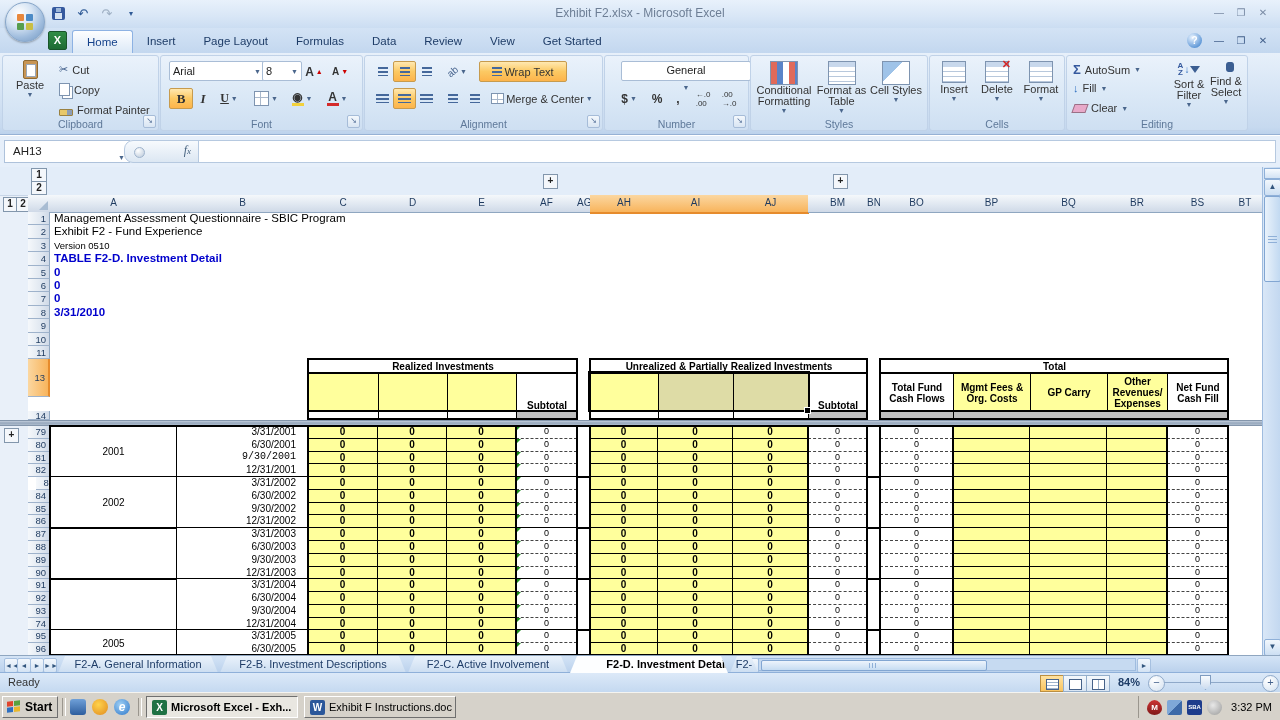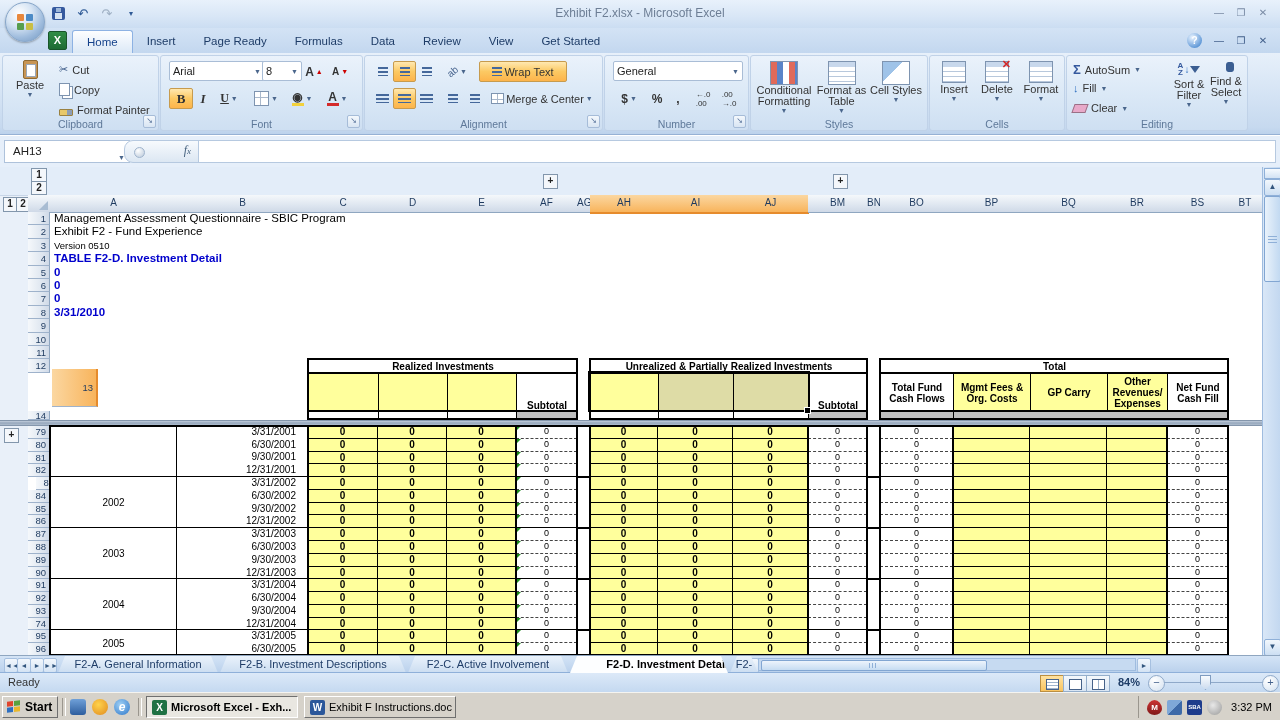--- a/index.html
+++ b/index.html
@@ -155,21 +155,21 @@
   <div class="qbtn" style="font-size:8px;">▾</div>
 </div>
 
 <div class="tabrow">
   <div class="abs" style="left:48px;top:3px;">
       <div class="xl-ico">X</div>
     </div>
   <div class="rtabs" id="rtabs">
       <div class="rtab active">Home</div>
       <div class="rtab">Insert</div>
-      <div class="rtab">Page Ready</div>
+      <div class="rtab">Page Layout</div>
       <div class="rtab">Formulas</div>
       <div class="rtab">Data</div>
       <div class="rtab">Review</div>
       <div class="rtab">View</div>
       <div class="rtab">Get Started</div>
     </div>
   <div class="abs" style="right:78px;top:5px;width:15px;height:15px;border-radius:50%;background:radial-gradient(circle at 35% 30%,#EAF4FF,#2E77C9);color:#fff;font-size:10px;font-weight:bold;text-align:center;line-height:15px;">?</div>
   <div class="winbtn" style="right:52px;top:5px;color:#44618C;">—</div>
   <div class="winbtn" style="right:30px;top:5px;color:#44618C;">❐</div>
   <div class="winbtn" style="right:8px;top:5px;color:#44618C;">✕</div>
@@ -278,21 +278,21 @@
     <div class="tbtn" style="left:122px;top:32px;width:108px;font-size:11px;">
         <span class="grid-ico" style="width:11px;height:9px;"></span>
         <span>Merge &amp; Center</span>
         <span class="dd">▼</span>
       </div>
     <div class="glabel">Alignment</div>
     <div class="launcher">↘</div>
   </div>
 
   <div class="grp" style="left:604px;width:143px;">
-    <div class="combo" style="left:8px;top:5px;width:122px;">
+    <div class="combo" style="left:16px;top:5px;width:122px;flex-direction:column;">
         <span>General</span>
         <span class="dd">▼</span>
       </div>
     <div class="tbtn" style="left:8px;top:32px;width:30px;">
         <span style="font-weight:bold;">$</span>
         <span class="dd">▼</span>
       </div>
     <div class="tbtn" style="left:41px;top:32px;width:20px;">
         <span style="font-weight:bold;">%</span>
       </div>
@@ -426,21 +426,21 @@
     <div class="rowhdr" style="left: 28px; top: 71.8px; width: 22px; height: 13.4px; position: absolute; line-height: 13.4px;">3</div>
     <div class="rowhdr" style="left: 28px; top: 85.2px; width: 22px; height: 13.4px; position: absolute; line-height: 13.4px;">4</div>
     <div class="rowhdr" style="left: 28px; top: 98.6px; width: 22px; height: 13.4px; position: absolute; line-height: 13.4px;">5</div>
     <div class="rowhdr" style="left: 28px; top: 112px; width: 22px; height: 13.4px; position: absolute; line-height: 13.4px;">6</div>
     <div class="rowhdr" style="left: 28px; top: 125.4px; width: 22px; height: 13.4px; position: absolute; line-height: 13.4px;">7</div>
     <div class="rowhdr" style="left: 28px; top: 138.8px; width: 22px; height: 13.4px; position: absolute; line-height: 13.4px;">8</div>
     <div class="rowhdr" style="left: 28px; top: 152.2px; width: 22px; height: 13.4px; position: absolute; line-height: 13.4px;">9</div>
     <div class="rowhdr" style="left: 28px; top: 165.6px; width: 22px; height: 13.4px; position: absolute; line-height: 13.4px;">10</div>
     <div class="rowhdr" style="left: 28px; top: 179px; width: 22px; height: 13.4px; position: absolute; line-height: 13.4px;">11</div>
     <div class="rowhdr" style="left: 28px; top: 192.4px; width: 22px; height: 13.6px; position: absolute; line-height: 13.6px;">12</div>
-    <div class="rowhdr sel" style="left: 28px; top: 202px; width: 46px; height: 38px; position: absolute; line-height: 38px; margin-left: 24px;">13</div>
+    <div class="rowhdr sel" style="left: 28px; top: 192px; width: 22px; height: 38px; position: absolute; line-height: 38px;">13</div>
     <div class="rowhdr" style="left: 28px; top: 244px; width: 22px; height: 9px; position: absolute; line-height: 9px;">14</div>
     <div class="doc b" style="left: 54px; top: 45px; height: 13.4px; position: absolute; line-height: 13.4px;">Management Assessment Questionnaire - SBIC Program</div>
     <div class="doc b" style="left: 54px; top: 58.4px; height: 13.4px; position: absolute; line-height: 13.4px;">Exhibit F2 - Fund Experience</div>
     <div class="doc" style="left: 54px; top: 71.8px; height: 13.4px; position: absolute; line-height: 13.4px; font-size: 9.5px;">Version 0510</div>
     <div class="doc blue" style="left: 54px; top: 85.2px; height: 13.4px; position: absolute; line-height: 13.4px;">TABLE F2-D.  Investment Detail</div>
     <div class="doc blue" style="left: 54px; top: 98.6px; height: 13.4px; position: absolute; line-height: 13.4px;">0</div>
     <div class="doc blue" style="left: 54px; top: 112px; height: 13.4px; position: absolute; line-height: 13.4px;">0</div>
     <div class="doc blue" style="left: 54px; top: 125.4px; height: 13.4px; position: absolute; line-height: 13.4px;">0</div>
     <div class="doc blue" style="left: 54px; top: 138.8px; height: 13.4px; position: absolute; line-height: 13.4px;">3/31/2010</div>
     <div class="thdr" style="left: 308px; top: 192px; width: 269px; height: 14px; position: absolute; background: rgb(255, 255, 255); border-left: 1px solid rgb(0, 0, 0); border-top: 1px solid rgb(0, 0, 0);">Realized Investments</div>
@@ -505,21 +505,21 @@
     <div class="cell cy" style="left: 590px; top: 271.78px; width: 68px; height: 12.78px; position: absolute; line-height: 11.78px;">0</div>
     <div class="cell cy" style="left: 658px; top: 271.78px; width: 75px; height: 12.78px; position: absolute; line-height: 11.78px;">0</div>
     <div class="cell cy" style="left: 733px; top: 271.78px; width: 75px; height: 12.78px; position: absolute; line-height: 11.78px;">0</div>
     <div class="cell cs" style="left: 808px; top: 271.78px; width: 59px; height: 12.78px; position: absolute; line-height: 11.78px;">0</div>
     <div class="cell cs" style="left: 880px; top: 271.78px; width: 73px; height: 12.78px; position: absolute; line-height: 11.78px;">0</div>
     <div class="cell cy" style="left: 953px; top: 271.78px; width: 77px; height: 12.78px; position: absolute; line-height: 11.78px;"></div>
     <div class="cell cy" style="left: 1030px; top: 271.78px; width: 77px; height: 12.78px; position: absolute; line-height: 11.78px;"></div>
     <div class="cell cy" style="left: 1107px; top: 271.78px; width: 60px; height: 12.78px; position: absolute; line-height: 11.78px;"></div>
     <div class="cell cs" style="left: 1167px; top: 271.78px; width: 61px; height: 12.78px; position: absolute; line-height: 11.78px;">0</div>
     <div class="rowhdr" style="left: 28px; top: 284.56px; width: 22px; height: 12.78px; position: absolute; line-height: 12.78px;">81</div>
-    <div class="dcell" style="left: 177px; top: 284px; width: 131px; height: 12.78px; position: absolute; line-height: 12.78px;">9/30/2001</div>
+    <div class="dcell" style="left: 177px; top: 284px; width: 131px; height: 12.78px; position: absolute; line-height: 12.78px; font-family: Liberation Mono, monospace;">9/30/2001</div>
     <div class="cell cy" style="left: 308px; top: 284.56px; width: 70px; height: 12.78px; position: absolute; line-height: 11.78px;">0</div>
     <div class="cell cy" style="left: 378px; top: 284.56px; width: 69px; height: 12.78px; position: absolute; line-height: 11.78px;">0</div>
     <div class="cell cy" style="left: 447px; top: 284.56px; width: 69px; height: 12.78px; position: absolute; line-height: 11.78px;">0</div>
     <div class="cell cs" style="left: 516px; top: 284.56px; width: 61px; height: 12.78px; position: absolute; line-height: 11.78px;">0<div class="tri"></div></div>
     <div class="cell cy" style="left: 590px; top: 284.56px; width: 68px; height: 12.78px; position: absolute; line-height: 11.78px;">0</div>
     <div class="cell cy" style="left: 658px; top: 284.56px; width: 75px; height: 12.78px; position: absolute; line-height: 11.78px;">0</div>
     <div class="cell cy" style="left: 733px; top: 284.56px; width: 75px; height: 12.78px; position: absolute; line-height: 11.78px;">0</div>
     <div class="cell cs" style="left: 808px; top: 284.56px; width: 59px; height: 12.78px; position: absolute; line-height: 11.78px;">0</div>
     <div class="cell cs" style="left: 880px; top: 284.56px; width: 73px; height: 12.78px; position: absolute; line-height: 11.78px;">0</div>
     <div class="cell cy" style="left: 953px; top: 284.56px; width: 77px; height: 12.78px; position: absolute; line-height: 11.78px;"></div>
@@ -534,20 +534,21 @@
     <div class="cell cs" style="left: 516px; top: 297.34px; width: 61px; height: 12.78px; position: absolute; line-height: 11.78px;">0<div class="tri"></div></div>
     <div class="cell cy" style="left: 590px; top: 297.34px; width: 68px; height: 12.78px; position: absolute; line-height: 11.78px;">0</div>
     <div class="cell cy" style="left: 658px; top: 297.34px; width: 75px; height: 12.78px; position: absolute; line-height: 11.78px;">0</div>
     <div class="cell cy" style="left: 733px; top: 297.34px; width: 75px; height: 12.78px; position: absolute; line-height: 11.78px;">0</div>
     <div class="cell cs" style="left: 808px; top: 297.34px; width: 59px; height: 12.78px; position: absolute; line-height: 11.78px;">0</div>
     <div class="cell cs" style="left: 880px; top: 297.34px; width: 73px; height: 12.78px; position: absolute; line-height: 11.78px;">0</div>
     <div class="cell cy" style="left: 953px; top: 297.34px; width: 77px; height: 12.78px; position: absolute; line-height: 11.78px;"></div>
     <div class="cell cy" style="left: 1030px; top: 297.34px; width: 77px; height: 12.78px; position: absolute; line-height: 11.78px;"></div>
     <div class="cell cy" style="left: 1107px; top: 297.34px; width: 60px; height: 12.78px; position: absolute; line-height: 11.78px;"></div>
     <div class="cell cs" style="left: 1167px; top: 297.34px; width: 61px; height: 12.78px; position: absolute; line-height: 11.78px;">0</div>
+    <div class="ycell" style="left: 50px; top: 259px; width: 127px; height: 51.12px; position: absolute;">2001</div>
     <div class="hline" style="left: 49px; top: 309.12px; width: 1180px; height: 2px; position: absolute;"></div>
     <div class="rowhdr" style="left: 36px; top: 310.12px; width: 22px; height: 12.78px; position: absolute; line-height: 12.78px;">83</div>
     <div class="dcell" style="left: 177px; top: 310.12px; width: 131px; height: 12.78px; position: absolute; line-height: 12.78px;">3/31/2002</div>
     <div class="cell cy" style="left: 308px; top: 310.12px; width: 70px; height: 12.78px; position: absolute; line-height: 11.78px;">0</div>
     <div class="cell cy" style="left: 378px; top: 310.12px; width: 69px; height: 12.78px; position: absolute; line-height: 11.78px;">0</div>
     <div class="cell cy" style="left: 447px; top: 310.12px; width: 69px; height: 12.78px; position: absolute; line-height: 11.78px;">0</div>
     <div class="cell cs" style="left: 516px; top: 310.12px; width: 61px; height: 12.78px; position: absolute; line-height: 11.78px;">0<div class="tri"></div></div>
     <div class="cell cy" style="left: 590px; top: 310.12px; width: 68px; height: 12.78px; position: absolute; line-height: 11.78px;">0</div>
     <div class="cell cy" style="left: 658px; top: 310.12px; width: 75px; height: 12.78px; position: absolute; line-height: 11.78px;">0</div>
     <div class="cell cy" style="left: 733px; top: 310.12px; width: 75px; height: 12.78px; position: absolute; line-height: 11.78px;">0</div>
@@ -657,21 +658,20 @@
     <div class="cell cs" style="left: 516px; top: 399.58px; width: 61px; height: 12.78px; position: absolute; line-height: 11.78px;">0<div class="tri"></div></div>
     <div class="cell cy" style="left: 590px; top: 399.58px; width: 68px; height: 12.78px; position: absolute; line-height: 11.78px;">0</div>
     <div class="cell cy" style="left: 658px; top: 399.58px; width: 75px; height: 12.78px; position: absolute; line-height: 11.78px;">0</div>
     <div class="cell cy" style="left: 733px; top: 399.58px; width: 75px; height: 12.78px; position: absolute; line-height: 11.78px;">0</div>
     <div class="cell cs" style="left: 808px; top: 399.58px; width: 59px; height: 12.78px; position: absolute; line-height: 11.78px;">0</div>
     <div class="cell cs" style="left: 880px; top: 399.58px; width: 73px; height: 12.78px; position: absolute; line-height: 11.78px;">0</div>
     <div class="cell cy" style="left: 953px; top: 399.58px; width: 77px; height: 12.78px; position: absolute; line-height: 11.78px;"></div>
     <div class="cell cy" style="left: 1030px; top: 399.58px; width: 77px; height: 12.78px; position: absolute; line-height: 11.78px;"></div>
     <div class="cell cy" style="left: 1107px; top: 399.58px; width: 60px; height: 12.78px; position: absolute; line-height: 11.78px;"></div>
     <div class="cell cs" style="left: 1167px; top: 399.58px; width: 61px; height: 12.78px; position: absolute; line-height: 11.78px;">0</div>
-    <div class="ycell" style="left: 50px; top: 361.24px; width: 127px; height: 51.12px; position: absolute;">2003</div>
     <div class="hline" style="left: 49px; top: 411.36px; width: 1180px; height: 2px; position: absolute;"></div>
     <div class="rowhdr" style="left: 28px; top: 412.36px; width: 22px; height: 12.78px; position: absolute; line-height: 12.78px;">91</div>
     <div class="dcell" style="left: 177px; top: 412.36px; width: 131px; height: 12.78px; position: absolute; line-height: 12.78px;">3/31/2004</div>
     <div class="cell cy" style="left: 308px; top: 412.36px; width: 70px; height: 12.78px; position: absolute; line-height: 11.78px;">0</div>
     <div class="cell cy" style="left: 378px; top: 412.36px; width: 69px; height: 12.78px; position: absolute; line-height: 11.78px;">0</div>
     <div class="cell cy" style="left: 447px; top: 412.36px; width: 69px; height: 12.78px; position: absolute; line-height: 11.78px;">0</div>
     <div class="cell cs" style="left: 516px; top: 412.36px; width: 61px; height: 12.78px; position: absolute; line-height: 11.78px;">0<div class="tri"></div></div>
     <div class="cell cy" style="left: 590px; top: 412.36px; width: 68px; height: 12.78px; position: absolute; line-height: 11.78px;">0</div>
     <div class="cell cy" style="left: 658px; top: 412.36px; width: 75px; height: 12.78px; position: absolute; line-height: 11.78px;">0</div>
     <div class="cell cy" style="left: 733px; top: 412.36px; width: 75px; height: 12.78px; position: absolute; line-height: 11.78px;">0</div>
@@ -719,21 +719,20 @@
     <div class="cell cs" style="left: 516px; top: 450.7px; width: 61px; height: 12.78px; position: absolute; line-height: 11.78px;">0<div class="tri"></div></div>
     <div class="cell cy" style="left: 590px; top: 450.7px; width: 68px; height: 12.78px; position: absolute; line-height: 11.78px;">0</div>
     <div class="cell cy" style="left: 658px; top: 450.7px; width: 75px; height: 12.78px; position: absolute; line-height: 11.78px;">0</div>
     <div class="cell cy" style="left: 733px; top: 450.7px; width: 75px; height: 12.78px; position: absolute; line-height: 11.78px;">0</div>
     <div class="cell cs" style="left: 808px; top: 450.7px; width: 59px; height: 12.78px; position: absolute; line-height: 11.78px;">0</div>
     <div class="cell cs" style="left: 880px; top: 450.7px; width: 73px; height: 12.78px; position: absolute; line-height: 11.78px;">0</div>
     <div class="cell cy" style="left: 953px; top: 450.7px; width: 77px; height: 12.78px; position: absolute; line-height: 11.78px;"></div>
     <div class="cell cy" style="left: 1030px; top: 450.7px; width: 77px; height: 12.78px; position: absolute; line-height: 11.78px;"></div>
     <div class="cell cy" style="left: 1107px; top: 450.7px; width: 60px; height: 12.78px; position: absolute; line-height: 11.78px;"></div>
     <div class="cell cs" style="left: 1167px; top: 450.7px; width: 61px; height: 12.78px; position: absolute; line-height: 11.78px;">0</div>
-    <div class="ycell" style="left: 50px; top: 412.36px; width: 127px; height: 51.12px; position: absolute;">2004</div>
     <div class="hline" style="left: 49px; top: 462.48px; width: 1180px; height: 2px; position: absolute;"></div>
     <div class="rowhdr" style="left: 28px; top: 463.48px; width: 22px; height: 12.78px; position: absolute; line-height: 12.78px;">95</div>
     <div class="dcell" style="left: 177px; top: 463.48px; width: 131px; height: 12.78px; position: absolute; line-height: 12.78px;">3/31/2005</div>
     <div class="cell cy" style="left: 308px; top: 463.48px; width: 70px; height: 12.78px; position: absolute; line-height: 11.78px;">0</div>
     <div class="cell cy" style="left: 378px; top: 463.48px; width: 69px; height: 12.78px; position: absolute; line-height: 11.78px;">0</div>
     <div class="cell cy" style="left: 447px; top: 463.48px; width: 69px; height: 12.78px; position: absolute; line-height: 11.78px;">0</div>
     <div class="cell cs" style="left: 516px; top: 463.48px; width: 61px; height: 12.78px; position: absolute; line-height: 11.78px;">0<div class="tri"></div></div>
     <div class="cell cy" style="left: 590px; top: 463.48px; width: 68px; height: 12.78px; position: absolute; line-height: 11.78px;">0</div>
     <div class="cell cy" style="left: 658px; top: 463.48px; width: 75px; height: 12.78px; position: absolute; line-height: 11.78px;">0</div>
     <div class="cell cy" style="left: 733px; top: 463.48px; width: 75px; height: 12.78px; position: absolute; line-height: 11.78px;">0</div>

